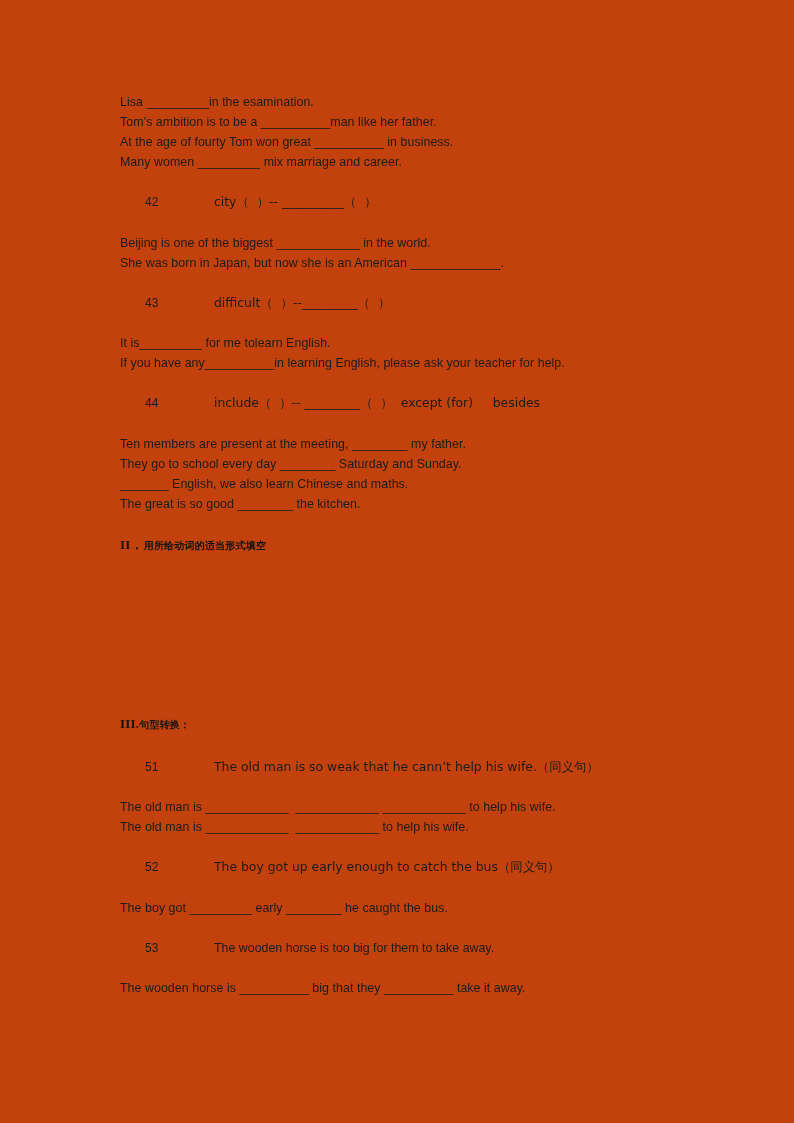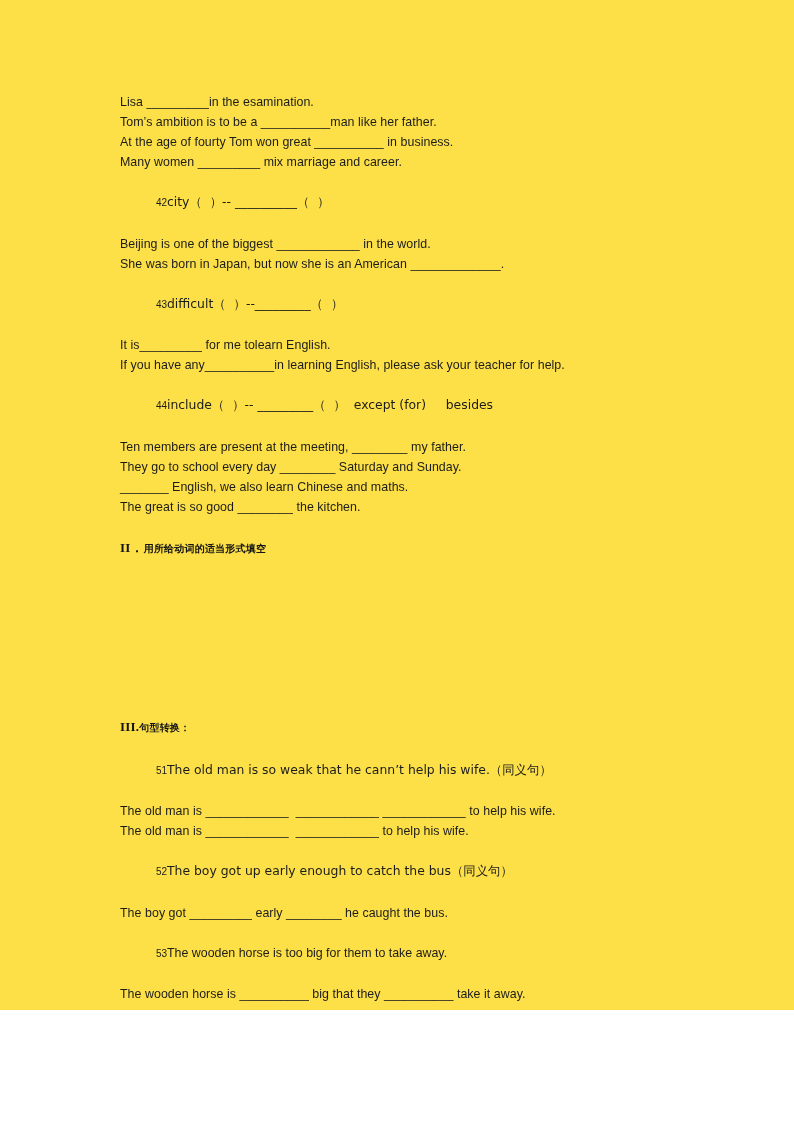--- a/index.html
+++ b/index.html
@@ -12,22 +12,22 @@
     height: 1123px;
     position: relative;
     font-family: "Liberation Sans", "DejaVu Sans", sans-serif;
     color: #1a1a1a;
     overflow: hidden;
   }
   .page {
     position: absolute;
     left: 0; top: 0;
     width: 794px;
-    height: 1010px;
-    background: #fde047;
+    height: 1123px;
+    background: #c2410c;
   }
   .content {
     position: absolute;
     left: 120px;
     top: 92px;
     width: 500px;
   }
   
   .line {
     font-size: 12.4px;
@@ -40,29 +40,29 @@
   .item {
     margin-left: 25px;
     font-size: 12.4px;
     line-height: 20.5px;
     white-space: pre-wrap;
     color: #1c1c1c;
     display: flex;
     align-items: baseline;
   }
   .itemnum {
-    font-size: 10px;
+    font-size: 12px;
     min-width: 22px;
     display: inline-block;
     color: #1c1c1c;
-    text-align: right;
   }
   .itemtext {
     display: inline;
     white-space: pre-wrap;
+    margin-left: 47px;
   }
   
   .item-hang {
     margin-left: 0;
     padding-left: 0;
     text-indent: 25px;
     font-size: 12.4px;
     line-height: 20.5px;
     text-align: justify;
     text-align-last: left;

